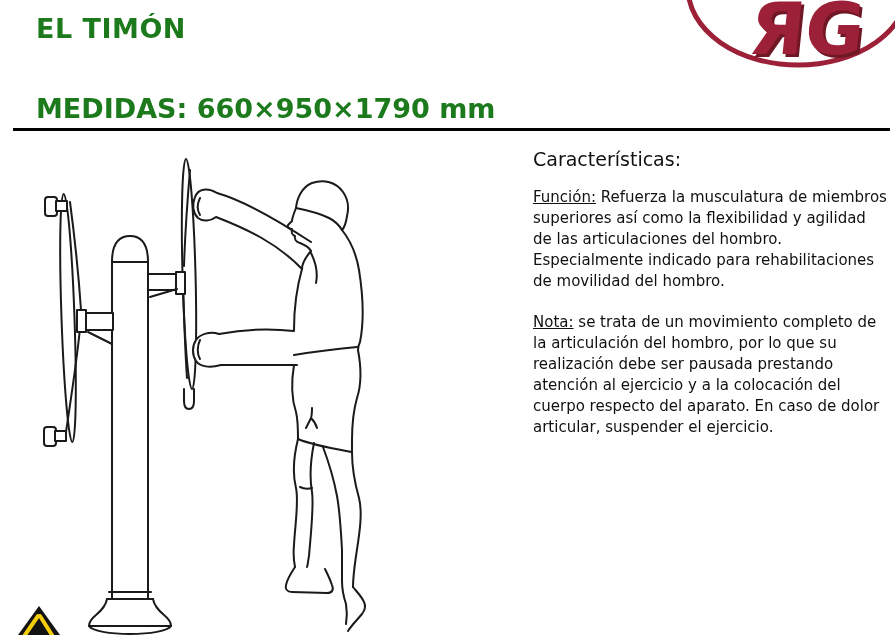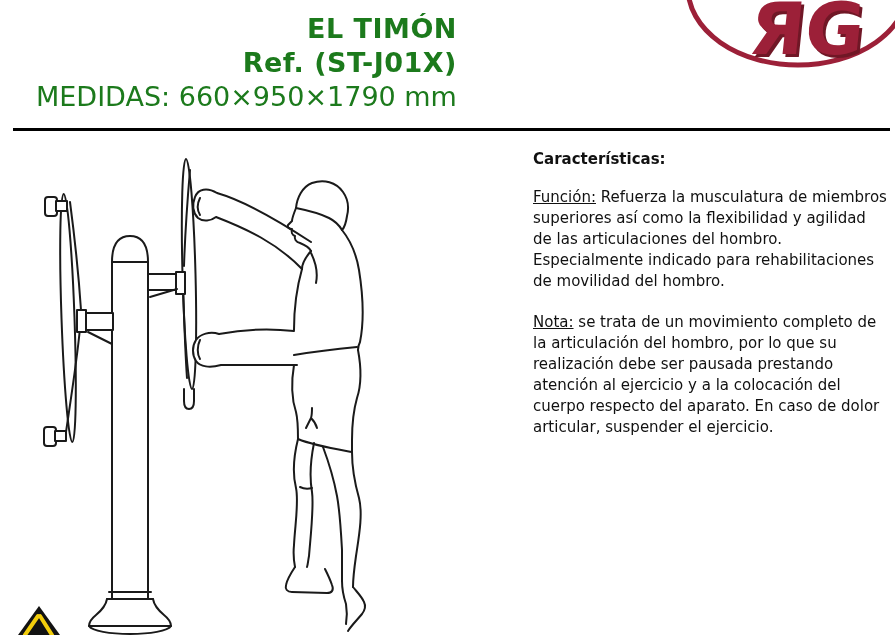--- a/index.html
+++ b/index.html
@@ -1,44 +1,43 @@
 <!DOCTYPE html>
 <html style="--title-green: #1c7a1c; --logo-maroon: #9c2038; --logo-shadow: #701726; --warning-yellow: #f2cd0c; --warning-black: #121212; --line-art: #1a1a1a;"><head>
 <meta charset="utf-8">
 <style>
   html,body { margin:0; padding:0; }
   body {
     width:895px; height:635px; position:relative; overflow:hidden;
     background:#ffffff; font-family:"DejaVu Sans", sans-serif;
   }
-  .title-block { position:absolute; left:36px; top:12px; color:var(--title-green,#1c7a1c);text-align:right; }
+  .title-block { position:absolute; left:36px; top:12px; color:var(--title-green,#1c7a1c); }
   .title-line { font-size:27px; font-weight:bold; line-height:34px; letter-spacing:.5px; white-space:nowrap; }
-  .title-line.regular { font-weight:normal; letter-spacing:0; }
+  .title-line.regular { font-weight:bold; letter-spacing:0;margin-top:46px; }
   .divider { position:absolute; left:13px; top:128px; width:877px; height:3px; background:#000; }
   .logo { position:absolute; left:660px; top:0; width:235px; height:80px; }
   .logo .ring { fill:none; stroke:var(--logo-maroon,#9c2038); stroke-width:5; }
   .logo-shadow { fill:var(--logo-shadow,#701726); font-weight:bold; font-size:72px; }
   .logo-main { fill:var(--logo-maroon,#9c2038); font-weight:bold; font-size:72px; }
   .illustration { position:absolute; left:0; top:140px; width:520px; height:495px; }
   .la { stroke:var(--line-art,#1a1a1a); stroke-width:2; fill:none; stroke-linecap:round; stroke-linejoin:round; }
   .la-fill { fill:#ffffff; }
   .warn-body { fill:var(--warning-black,#121212); stroke:none; }
   .warn-stripe { stroke:var(--warning-yellow,#f2cd0c); stroke-width:4; fill:none; stroke-linecap:round; }
   .char-col { position:absolute; left:533px; top:149px; width:354px; color:#111; font-size:15px; line-height:21px; }
-  .char-heading { font-weight:bold; margin:0 0 13px 0; font-size:15px; }
+  .char-heading { font-weight:normal; margin:0 0 13px 0; font-size:19px; }
   .section { margin:17px 0 20px 0; }
   .section:last-child { margin-bottom:0; }
   .section-label { text-decoration:underline; }
 </style>
 </head>
 <body>
 
 <div class="title-block">
   <div class="title-line">EL TIMÓN</div>
-  <div class="title-line">Ref. (ST-J01X)</div>
   <div class="title-line regular">MEDIDAS: 660×950×1790 mm</div>
 </div>
 
 <svg class="logo" viewBox="0 0 235 80" aria-hidden="false">
   <ellipse class="ring" cx="138" cy="-12" rx="110" ry="77"></ellipse>
   <g transform="skewX(-6)">
     <text class="logo-shadow" x="96" y="57">ЯG</text>
     <text class="logo-main" x="93" y="54">ЯG</text>
   </g>
 </svg>

